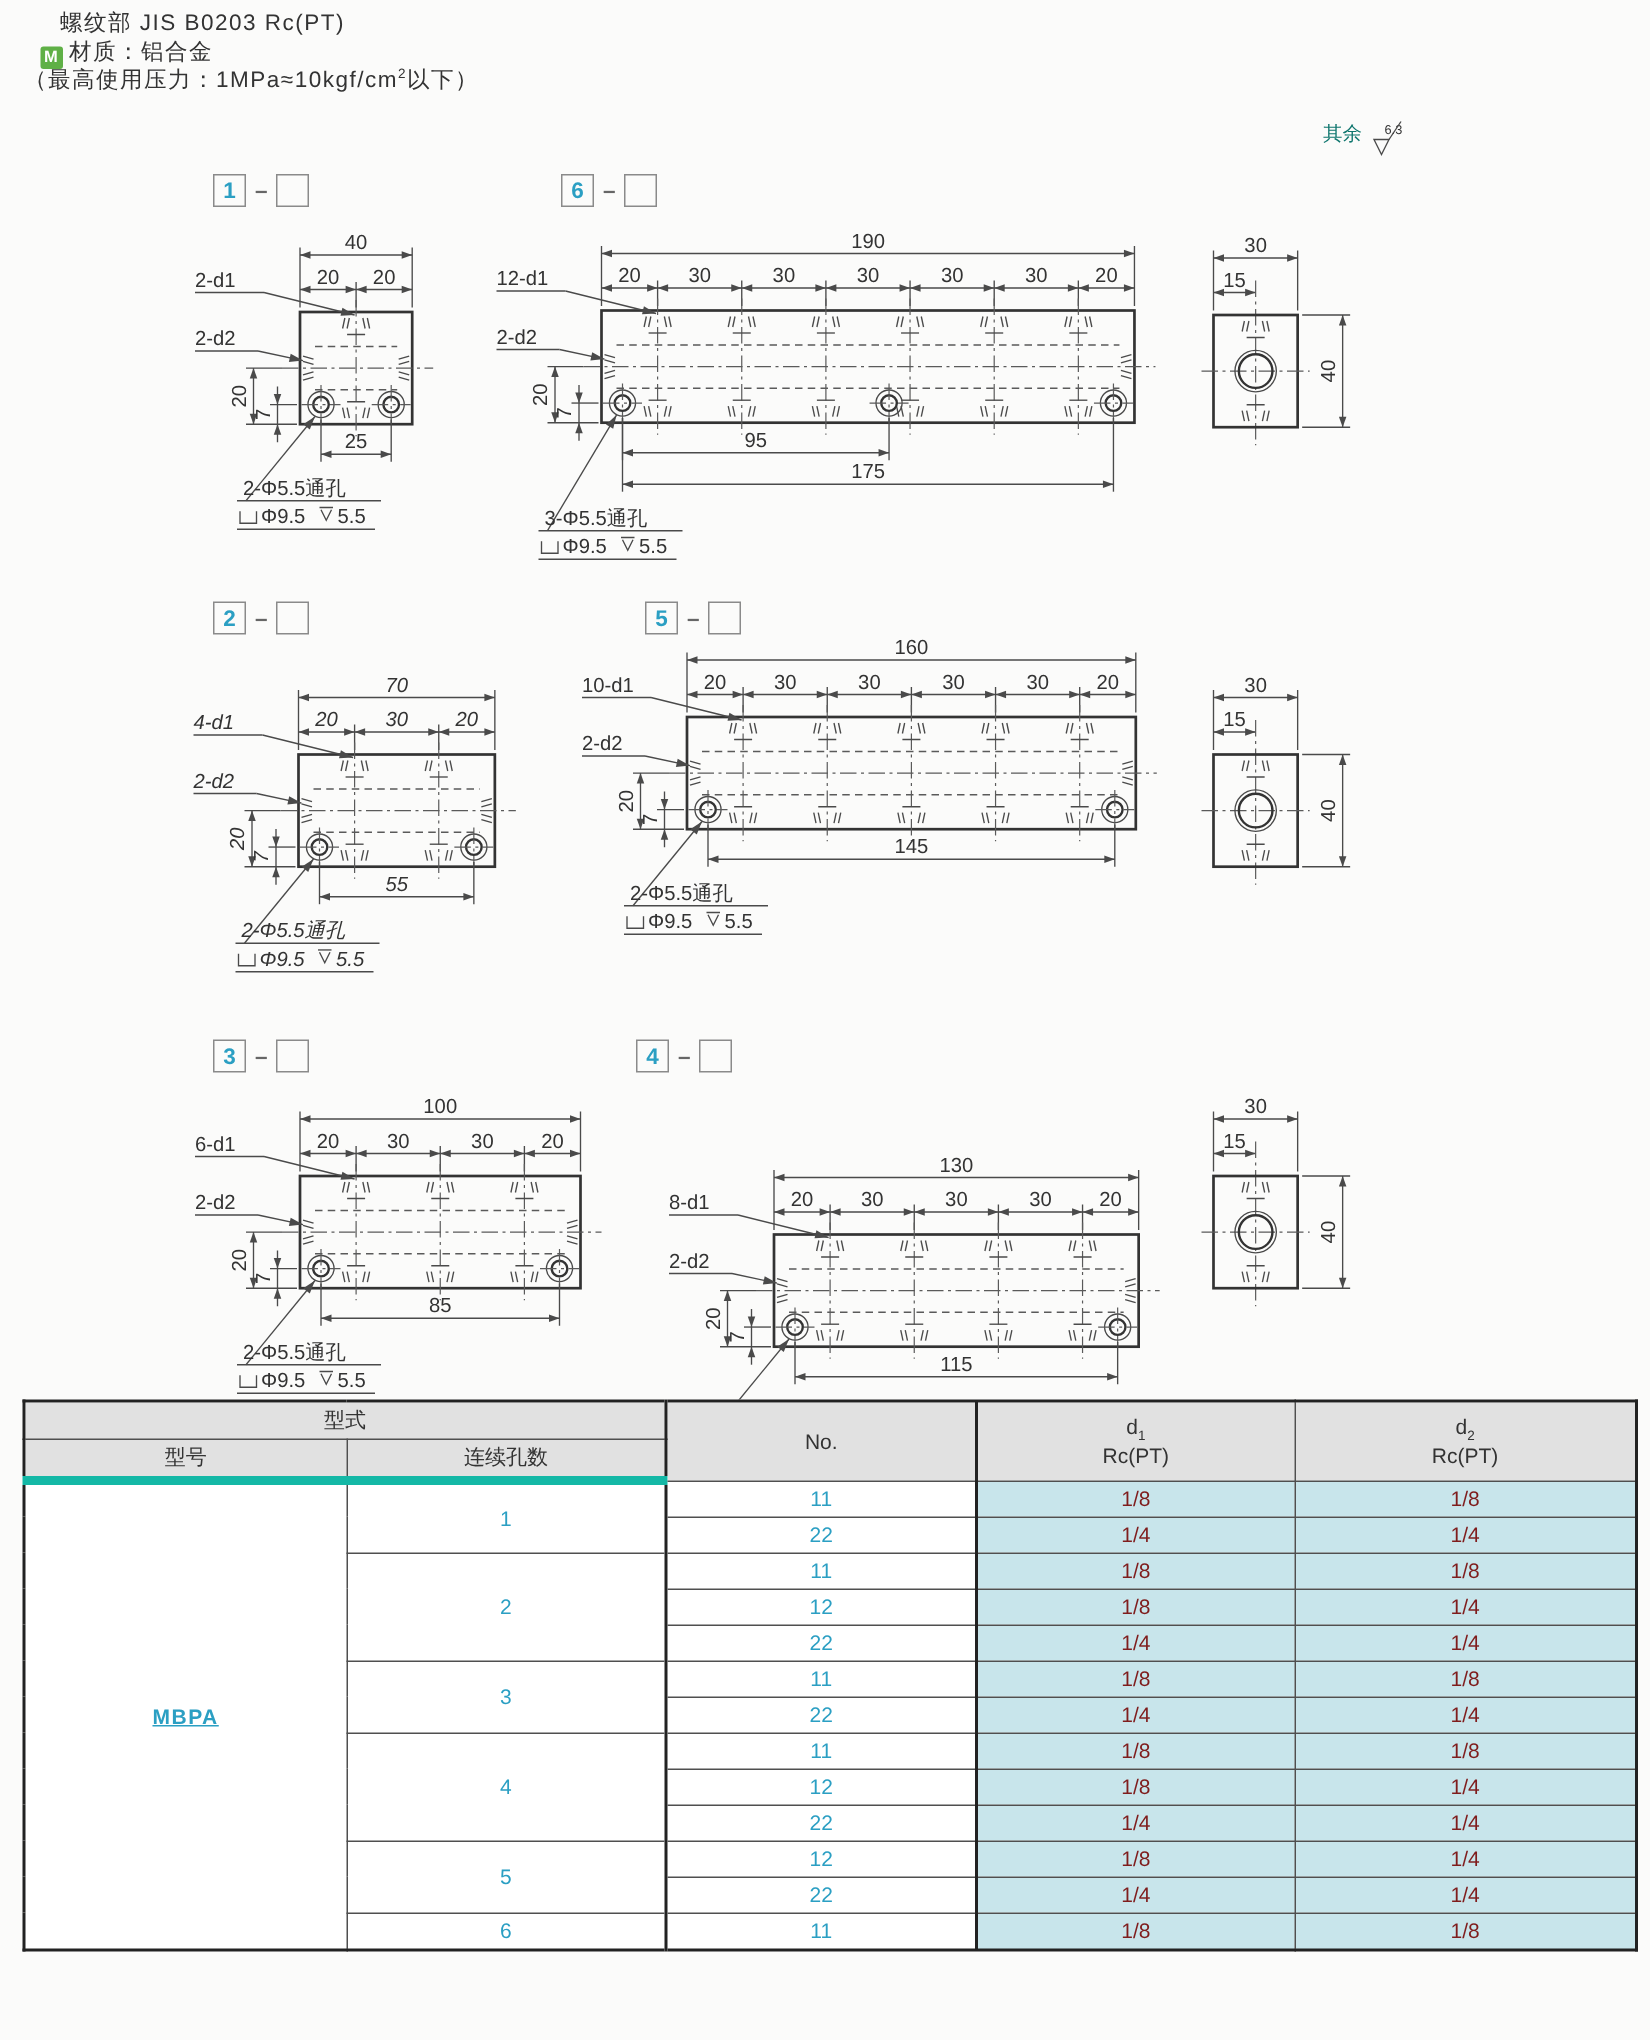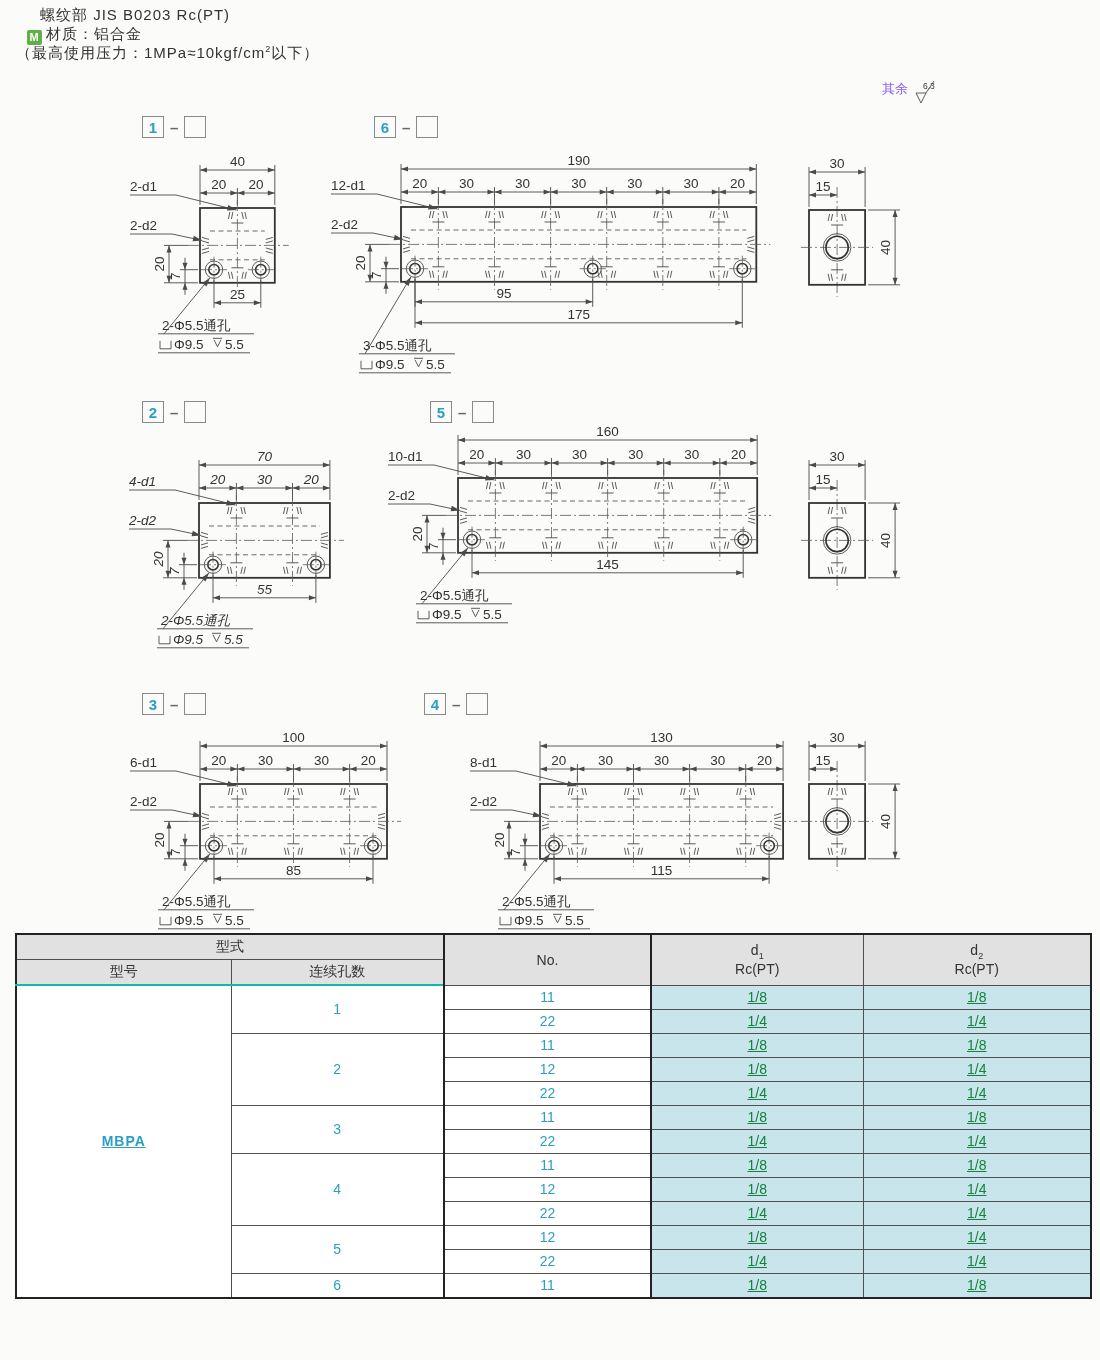--- a/index.html
+++ b/index.html
@@ -6,45 +6,45 @@
   body{width:1100px;height:1360px;position:relative;background:#fbfbfa;
        font-family:"Liberation Sans","DejaVu Sans",sans-serif;color:#333;overflow:hidden;}
   .abs{position:absolute;}
   
   .hline{font-size:15px;letter-spacing:1px;white-space:nowrap;}
   .m-icon{display:inline-block;width:15px;height:15px;line-height:15px;text-align:center;
           background:var(--green,#5fb046);color:#fff;font-size:11px;font-weight:bold;
           border-radius:2px;margin-right:4px;vertical-align:-2px;}
   sup{font-size:9px;}
   
-  .finish{display:flex;align-items:flex-start;gap:2px;font-size:13px;color:#8b5cf6;}
+  .finish{display:flex;align-items:flex-start;gap:2px;font-size:13px;color:#0f766e;}
   
   .dlabel{display:flex;align-items:center;gap:6px;}
   .numbox{display:inline-flex;width:20px;height:20px;border:1.5px solid #8a8a8a;
           align-items:center;justify-content:center;color:var(--accent,#2b9fc3);
           font-size:15px;font-weight:bold;background:#fbfbfa;}
   .dash-sep{color:#666;font-size:15px;font-weight:bold;}
   .emptybox{display:inline-block;width:20px;height:20px;border:1.5px solid #8a8a8a;background:#fbfbfa;}
   
   svg text{font-family:"Liberation Sans","DejaVu Sans",sans-serif;font-size:13.5px;fill:#333;}
   .thick{stroke:#333;stroke-width:1.8;fill:none;}
   .thin{stroke:#4a4a4a;stroke-width:0.9;fill:none;}
   .cl{stroke:#5a5a5a;stroke-width:0.8;fill:none;stroke-dasharray:11 3 2 3;}
   .dash{stroke:#5a5a5a;stroke-width:0.9;fill:none;stroke-dasharray:5 3.5;}
   .arr{fill:#4a4a4a;stroke:none;}
   
   table.spec{border-collapse:collapse;table-layout:fixed;width:1075px;font-size:14px;
              border:2px solid #222;background:#fff;}
   table.spec th,table.spec td{border:1px solid #4f4f4f;text-align:center;padding:0;
              height:23px;overflow:hidden;}
   table.spec thead th{background:var(--hbg,#e1e1e1);font-weight:normal;height:24px;}
-  table.spec thead tr:last-child th{border-bottom:2px solid #14b8a6;margin-top:12px;}
+  table.spec thead tr:last-child th{border-bottom:6px solid #14b8a6;margin-top:12px;}
   td.model{color:var(--accent,#2b9fc3);font-weight:bold;letter-spacing:1px;text-decoration:underline;}
   td.holes,td.no{color:var(--accent,#2b9fc3);}
-  td.val{background:var(--cellbg,#c8e5eb);color:#15803d;text-decoration:underline;}
+  td.val{background:var(--cellbg,#c8e5eb);color:#7f1d1d;}
   .bL2{border-left:2px solid #222 !important;}
   .bR2{border-right:2px solid #222 !important;}
   tr.gs td{border-top:1.6px solid #222;}
   sub{font-size:9px;}
 </style>
 </head>
 <body style="--accent: #2b9fc3; --cellbg: #c8e5eb; --hbg: #e1e1e1; --green: #5fb046;">
 
 <div class="abs hline" style="left:40px;top:6px">螺纹部 JIS B0203 Rc(PT)</div>
 <div class="abs hline" style="left:27px;top:25px">
@@ -715,21 +715,21 @@
           <text x="34" y="181.8" text-anchor="start">2-Φ5.5<tspan class="sm">通孔</tspan></text>
           <line class="thin" x1="30" y1="185.8" x2="126" y2="185.8"></line>
           <path class="thin" d="M32 192.8 V200.8 H43 V192.8"></path>
           <text x="46" y="200.8" text-anchor="start">Φ9.5</text>
           <line class="thin" x1="85" y1="190.3" x2="94" y2="190.3"></line>
           <path class="thin" d="M86 191.8 L89.5 198.8 L93 191.8"></path>
           <text x="97" y="200.8" text-anchor="start">5.5</text>
           <line class="thin" x1="30" y1="204.8" x2="122" y2="204.8"></line>
         </g>
       </svg></div>
-    <div class="abs" style="left: 444px; top: 724px; margin-left: 24px;"><svg width="335" height="213">
+    <div class="abs" style="left: 444px; top: 763px;"><svg width="335" height="213">
         <g>
           <line class="thin" x1="72" y1="57" x2="72" y2="17"></line>
           <line class="thin" x1="315.1" y1="57" x2="315.1" y2="17"></line>
           <line class="thin" x1="72" y1="22" x2="315.1" y2="22"></line>
           <polygon class="arr" points="72,22 79,19.5 79,24.5"></polygon>
           <polygon class="arr" points="315.1,22 308.1,19.5 308.1,24.5"></polygon>
           <text x="193.6" y="18" text-anchor="middle">130</text>
           <line class="thin" x1="109.4" y1="57" x2="109.4" y2="40"></line>
           <line class="thin" x1="165.5" y1="57" x2="165.5" y2="40"></line>
           <line class="thin" x1="221.6" y1="57" x2="221.6" y2="40"></line>

